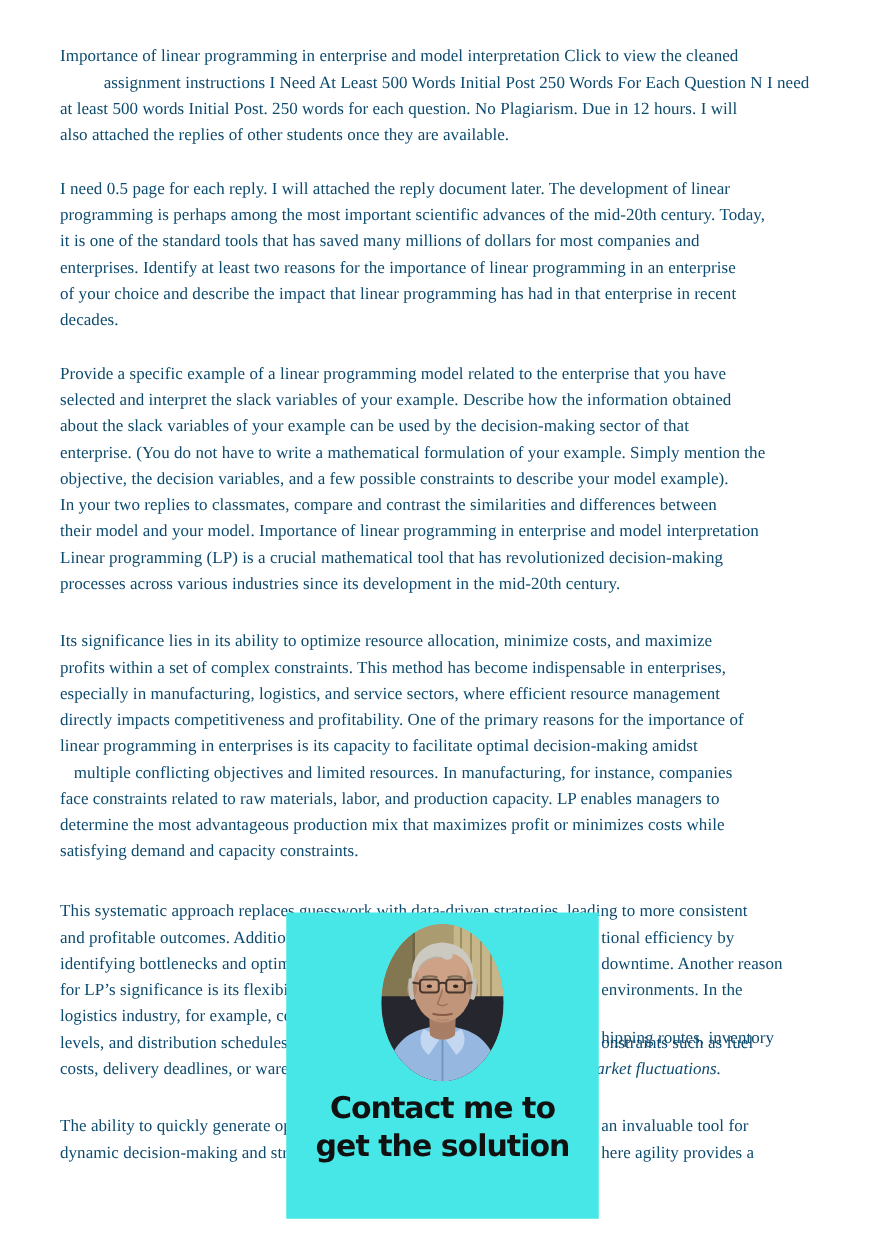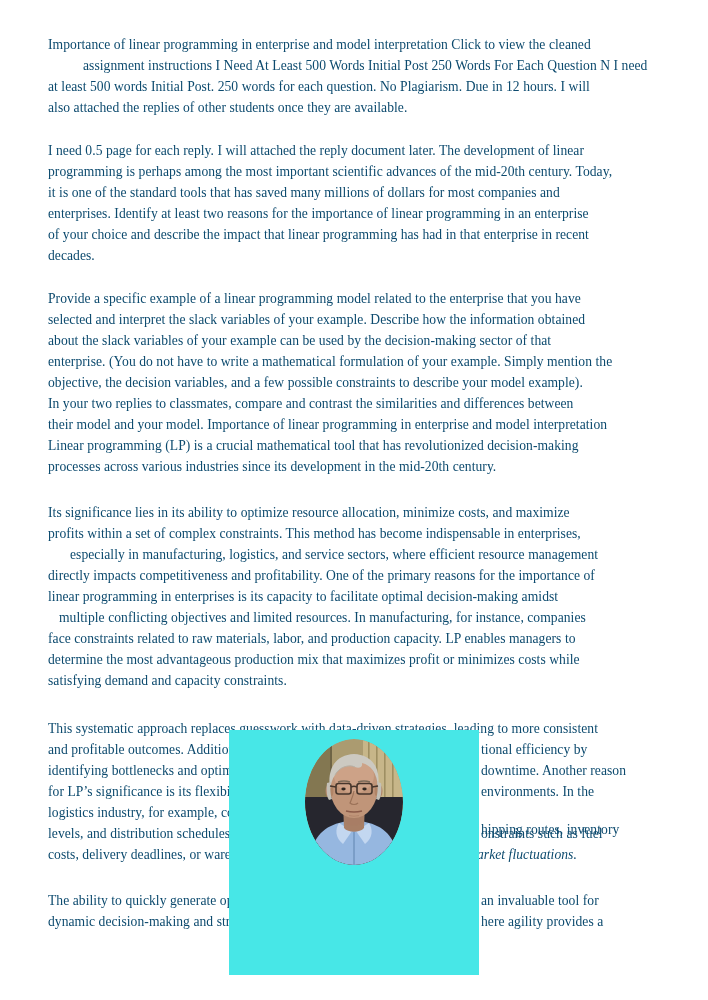--- a/index.html
+++ b/index.html
@@ -83,21 +83,21 @@
       <div class="doc-line" style="left: 48px; top: 312px; text-align: center;">selected and interpret the slack variables of your example. Describe how the information obtained</div>
       <div class="doc-line" style="left: 48px; top: 333px;">about the slack variables of your example can be used by the decision-making sector of that</div>
       <div class="doc-line" style="left: 48px; top: 354px;">enterprise. (You do not have to write a mathematical formulation of your example. Simply mention the</div>
       <div class="doc-line" style="left: 48px; top: 375px;">objective, the decision variables, and a few possible constraints to describe your model example).</div>
       <div class="doc-line" style="left: 48px; top: 396px;">In your two replies to classmates, compare and contrast the similarities and differences between</div>
       <div class="doc-line" style="left: 48px; top: 417px;">their model and your model. Importance of linear programming in enterprise and model interpretation</div>
       <div class="doc-line" style="left: 48px; top: 438px;">Linear programming (LP) is a crucial mathematical tool that has revolutionized decision-making</div>
       <div class="doc-line" style="left: 48px; top: 459px;">processes across various industries since its development in the mid-20th century.</div>
       <div class="doc-line" style="left: 48px; top: 505px;">Its significance lies in its ability to optimize resource allocation, minimize costs, and maximize</div>
       <div class="doc-line" style="left: 48px; top: 526px;">profits within a set of complex constraints. This method has become indispensable in enterprises,</div>
-      <div class="doc-line" style="left: 48px; top: 547px; margin-left: 22px;">especially in manufacturing, logistics, and service sectors, where efficient resource management</div>
+      <div class="doc-line" style="left: 48px; top: 547px;">especially in manufacturing, logistics, and service sectors, where efficient resource management</div>
       <div class="doc-line" style="left: 48px; top: 568px;">directly impacts competitiveness and profitability. One of the primary reasons for the importance of</div>
       <div class="doc-line" style="left: 48px; top: 589px;">linear programming in enterprises is its capacity to facilitate optimal decision-making amidst</div>
       <div class="doc-line" style="left: 48px; top: 610px; margin-left: 11px;">multiple conflicting objectives and limited resources. In manufacturing, for instance, companies</div>
       <div class="doc-line" style="left: 48px; top: 631px;">face constraints related to raw materials, labor, and production capacity. LP enables managers to</div>
       <div class="doc-line" style="left: 48px; top: 652px;">determine the most advantageous production mix that maximizes profit or minimizes costs while</div>
       <div class="doc-line" style="left: 48px; top: 673px;">satisfying demand and capacity constraints.</div>
       <div class="doc-line" style="left: 48px; top: 721px;">This systematic approach replaces guesswork with data-driven strategies, leading to more consistent</div>
       <div class="doc-line clip" style="left: 48px; top: 742px;">and profitable outcomes. Additionally, LP enhances opera</div>
       <div class="doc-line" style="left: 481px; top: 742px;">tional efficiency by</div>
       <div class="doc-line clip" style="left: 48px; top: 763px;">identifying bottlenecks and optimizing workflows, reducing</div>
@@ -172,16 +172,18 @@
 
           <path d="M49,52 C48,58 46,61 45,64 C47,66 51,66 53,64" stroke="#9b7258" stroke-width="1.2" fill="none"></path>
 
           <path d="M41,72 Q49,74 57,72" stroke="#8a5a48" stroke-width="1.6" fill="none"></path>
           <path d="M44,76.5 Q49,78 54,76.5" stroke="#a87c63" stroke-width="1" fill="none" opacity="0.6"></path>
           <ellipse cx="49" cy="83" rx="8" ry="3.5" fill="#a87c63" opacity="0.3"></ellipse>
         </g>
       </svg>
     </div>
     <div class="headline">
+      <div>Contact me to</div>
+      <div>get the solution</div>
     </div>
   </div>
 
 </div>
 
 </body></html>

